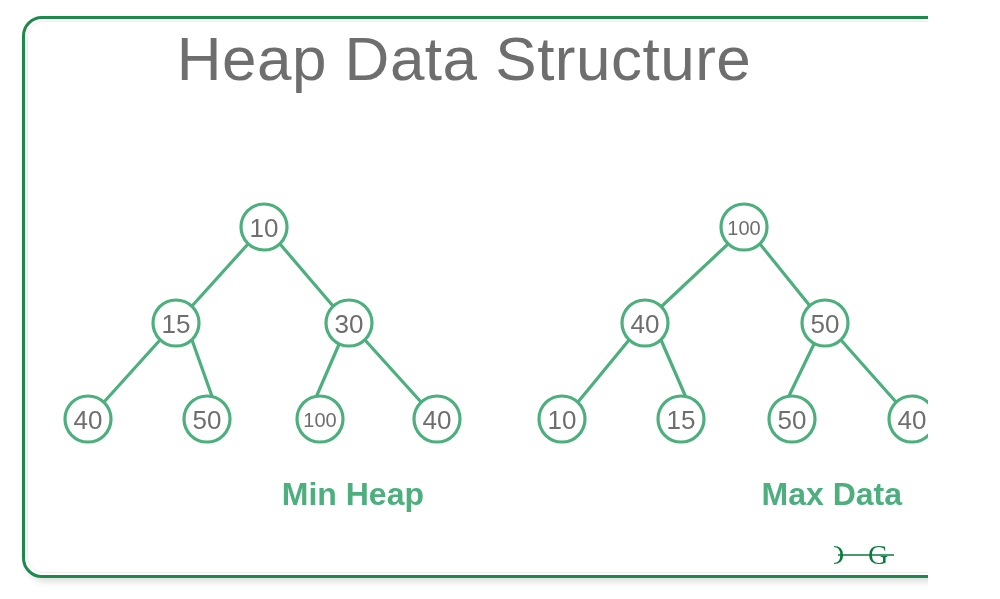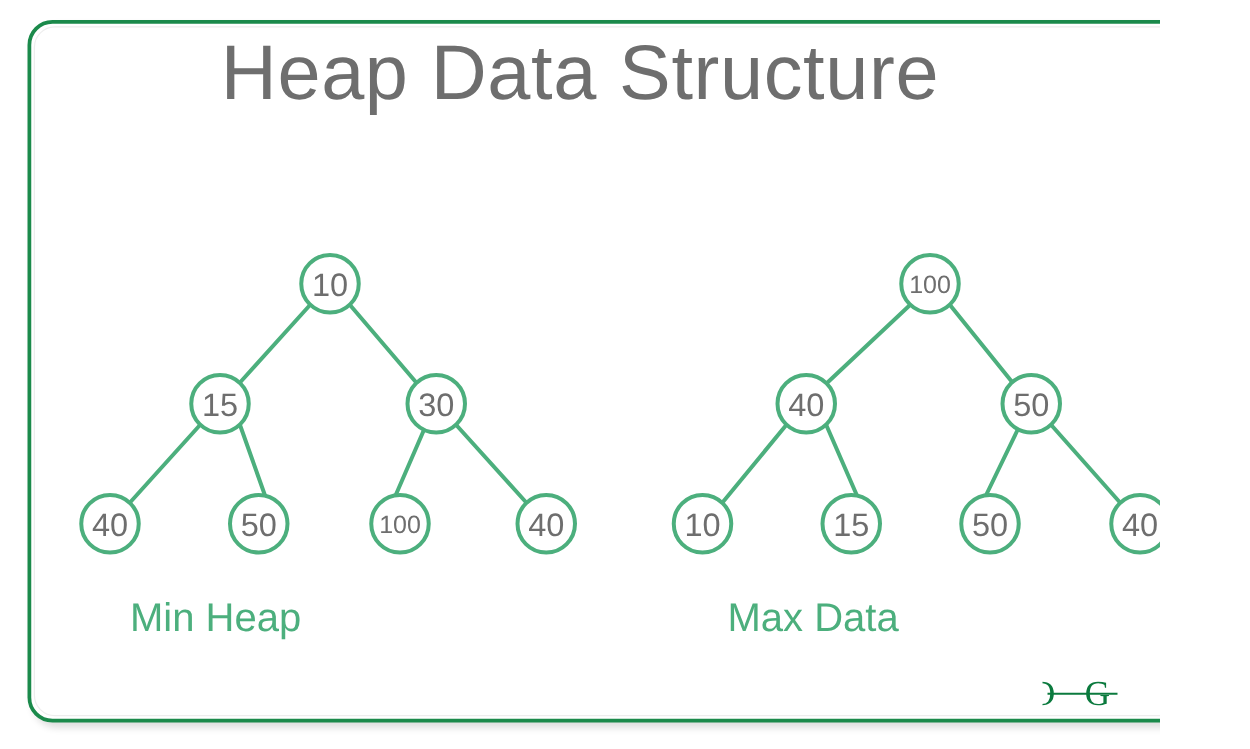--- a/index.html
+++ b/index.html
@@ -80,24 +80,24 @@
     font-size: 26px;
     text-anchor: middle;
     dominant-baseline: central;
   }
   .node-label.small {
     font-size: 20px;
   }
   .heap-caption {
     position: absolute;
     font-size: 32px;
-    font-weight: normal;
+    font-weight: bold;
     color: #4caf7d;
     white-space: nowrap;
-    text-align: left;
+    text-align: right;
   }
   #caption-min {
     left: 104px;
     top: 476px;
     width: 320px;
   }
   #caption-max {
     left: 582px;
     top: 476px;
     width: 320px;

